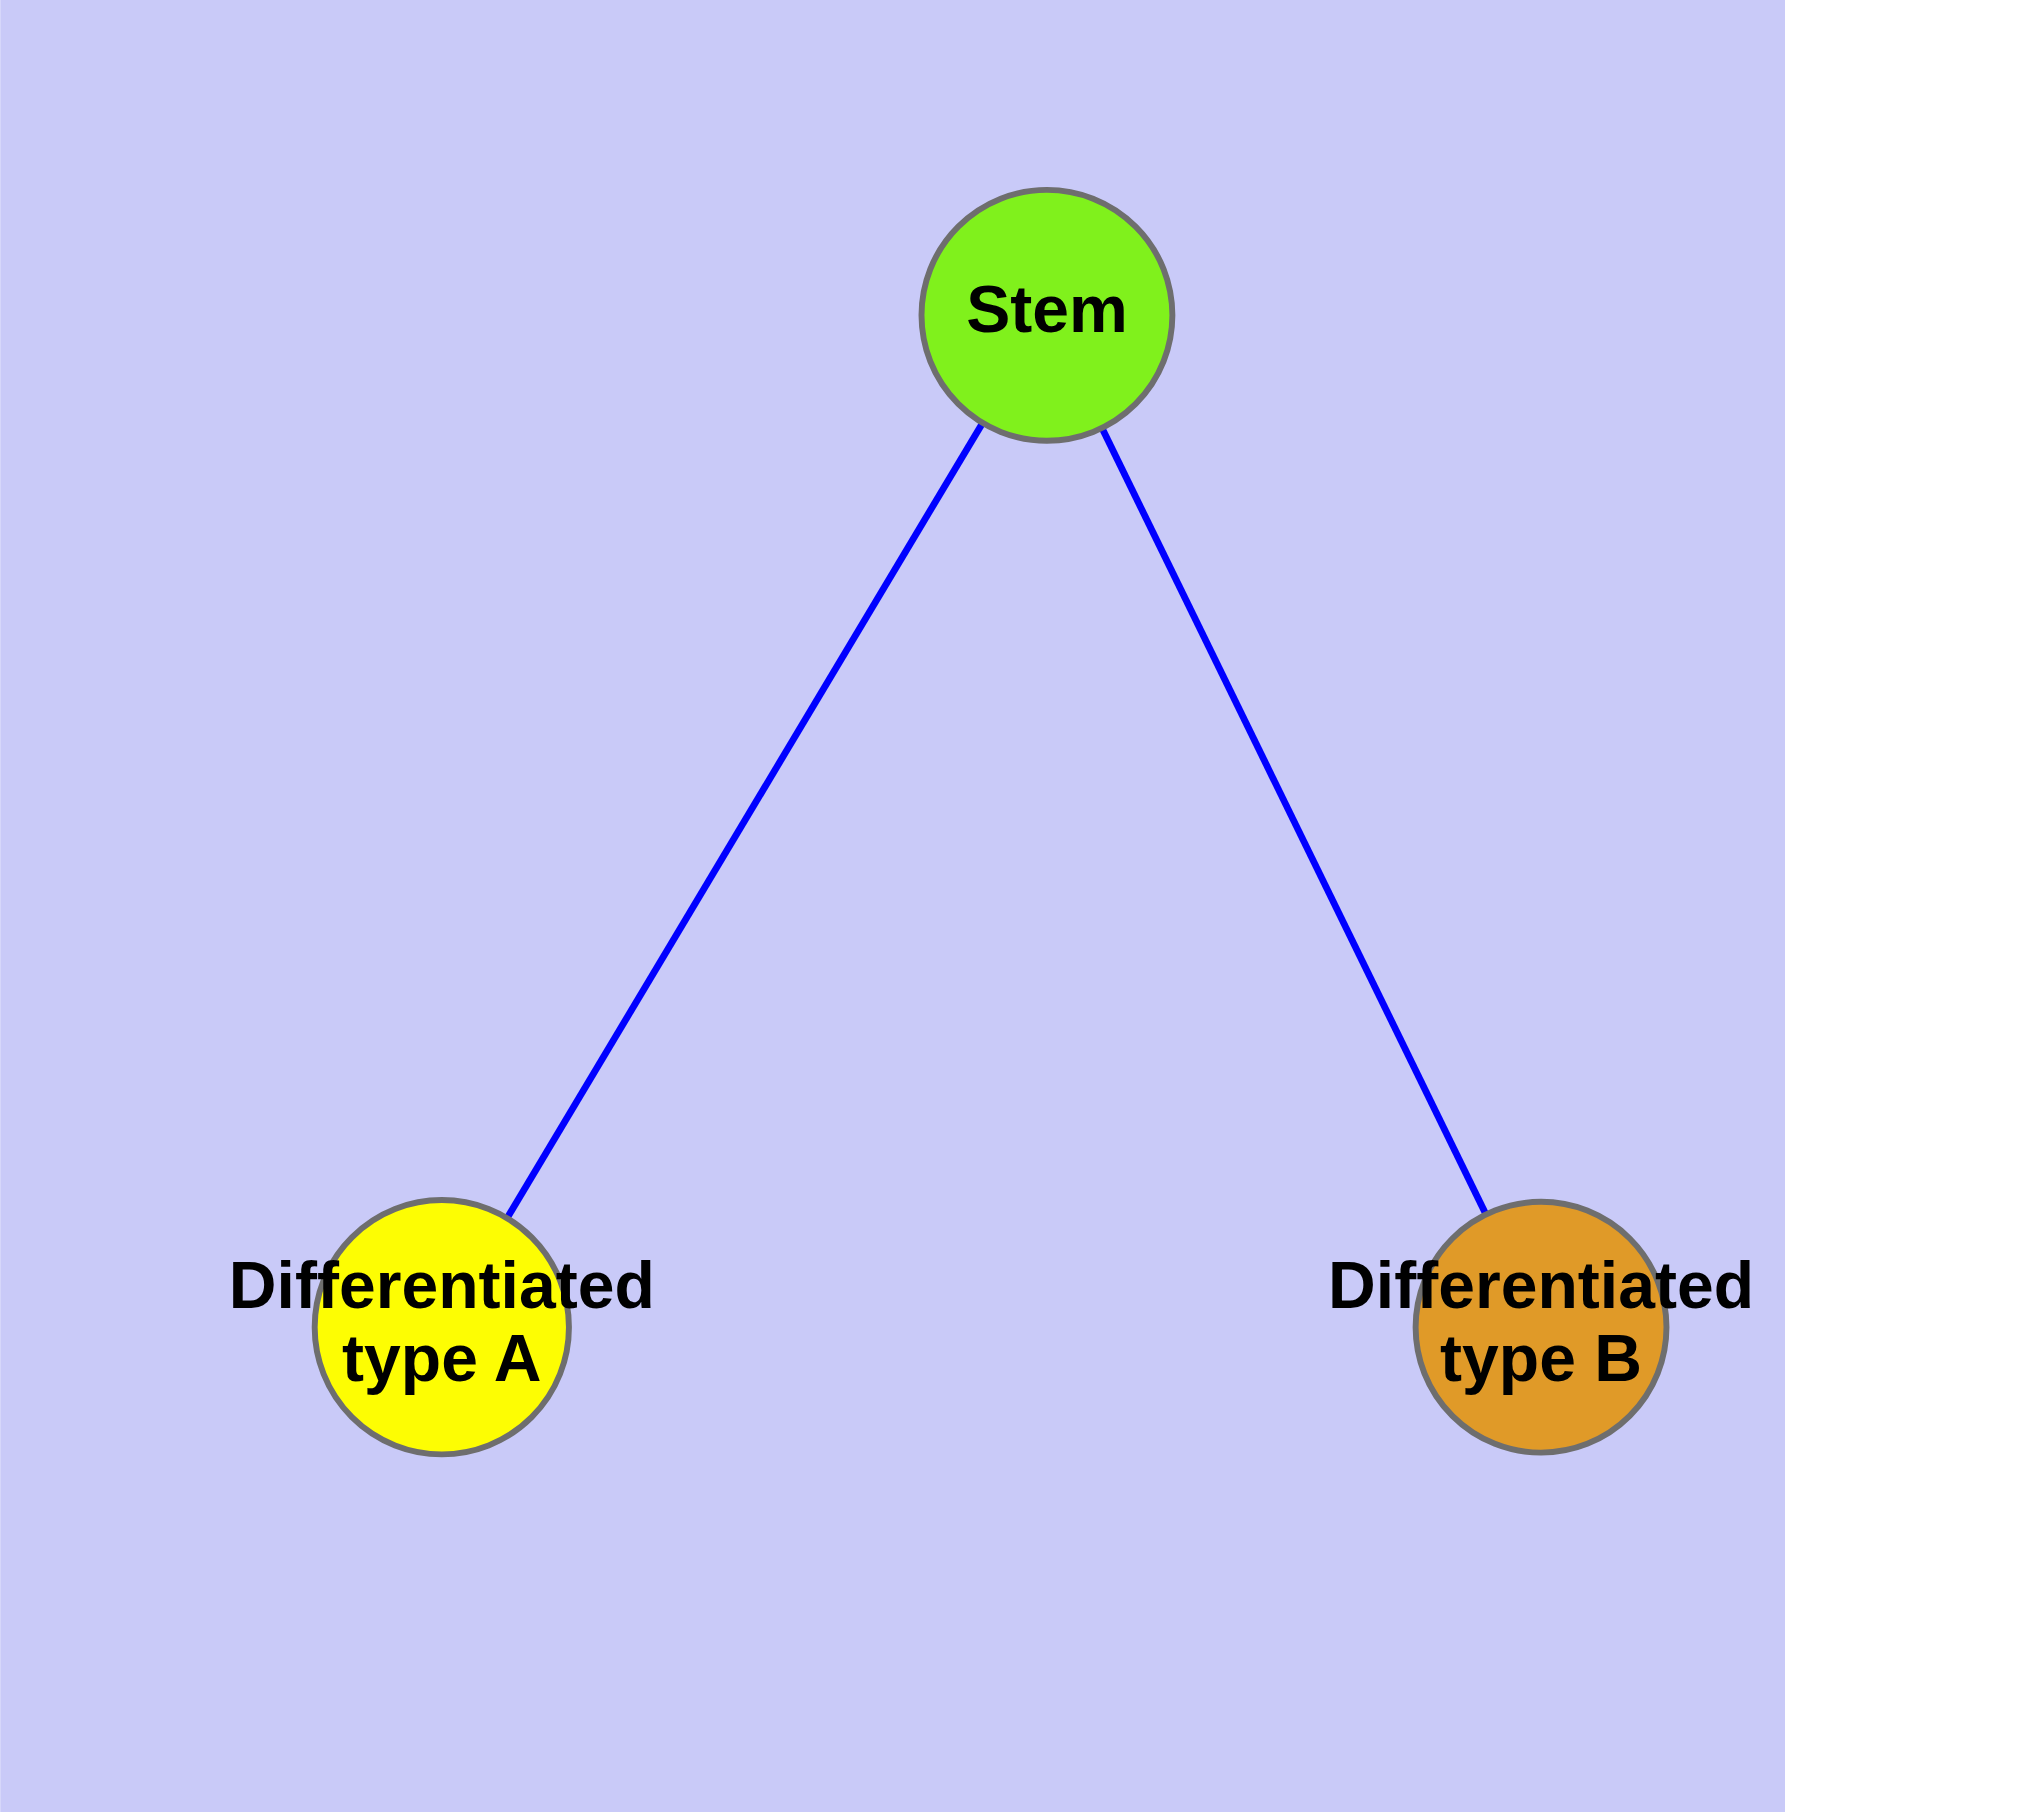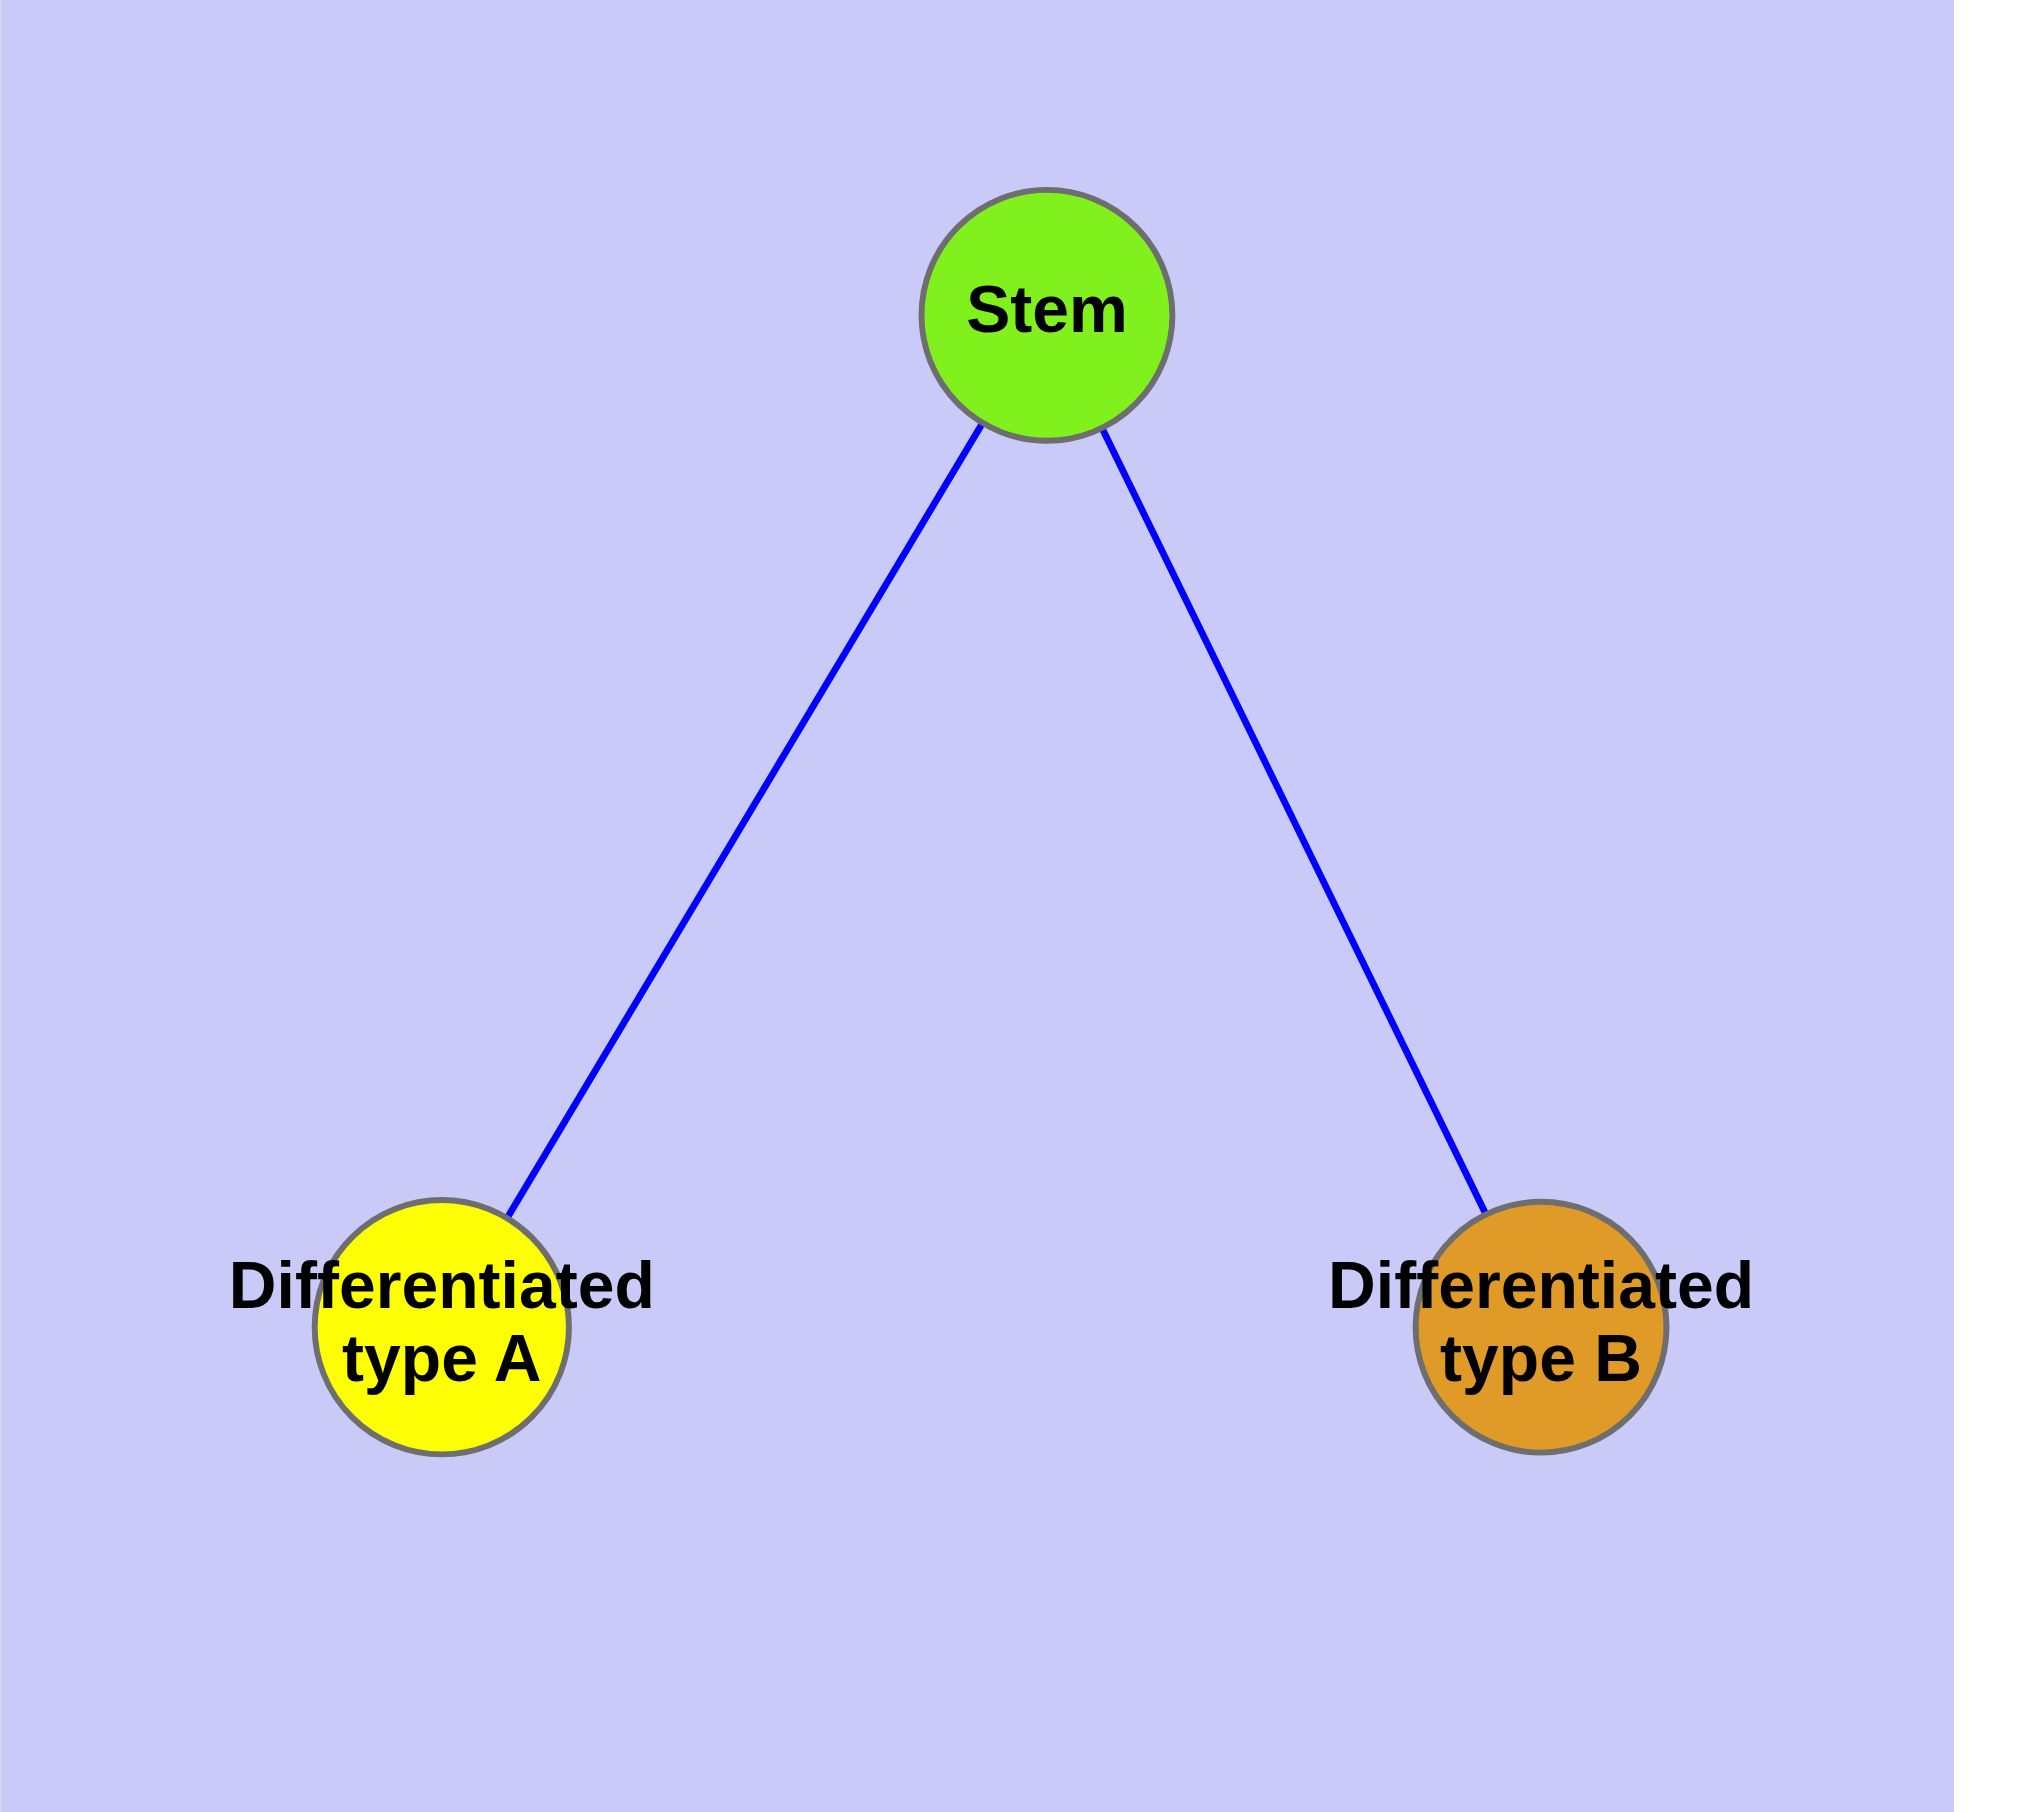--- a/index.html
+++ b/index.html
@@ -29,21 +29,21 @@
     dominant-baseline: middle;
     text-anchor: middle;
   }
   .edge-line {
     stroke-linecap: butt;
   }
 </style>
 </head>
 <body>
 
-<div id="canvas" style="width: 1954px; height: 1812px;">
+<div id="canvas" style="width: 1785px; height: 1812px;">
   <svg id="graph-svg" viewBox="0 0 2384 2138">
     <rect id="bg-rect" x="0" y="0" width="2384" height="2138" fill="#c9caf8"></rect>
 
     <g id="edges-group">
         <line x1="1158.0159930167279" y1="500.7379612577406" x2="599.0104604097156" y2="1435.5455325921562" stroke="#0000ff" stroke-width="8" class="edge-line"></line>
         <line x1="1300.8146957575018" y1="506.790303146582" x2="1752.1853042424982" y2="1431.209696853418" stroke="#0000ff" stroke-width="8" class="edge-line"></line>
       </g>
     <g id="nodes-group">
         <circle cx="1235" cy="372" r="148" fill="#80f11c" stroke="#6e6e6e" stroke-width="7"></circle>
         <circle cx="521" cy="1566" r="150" fill="#fdfd03" stroke="#6e6e6e" stroke-width="7"></circle>

